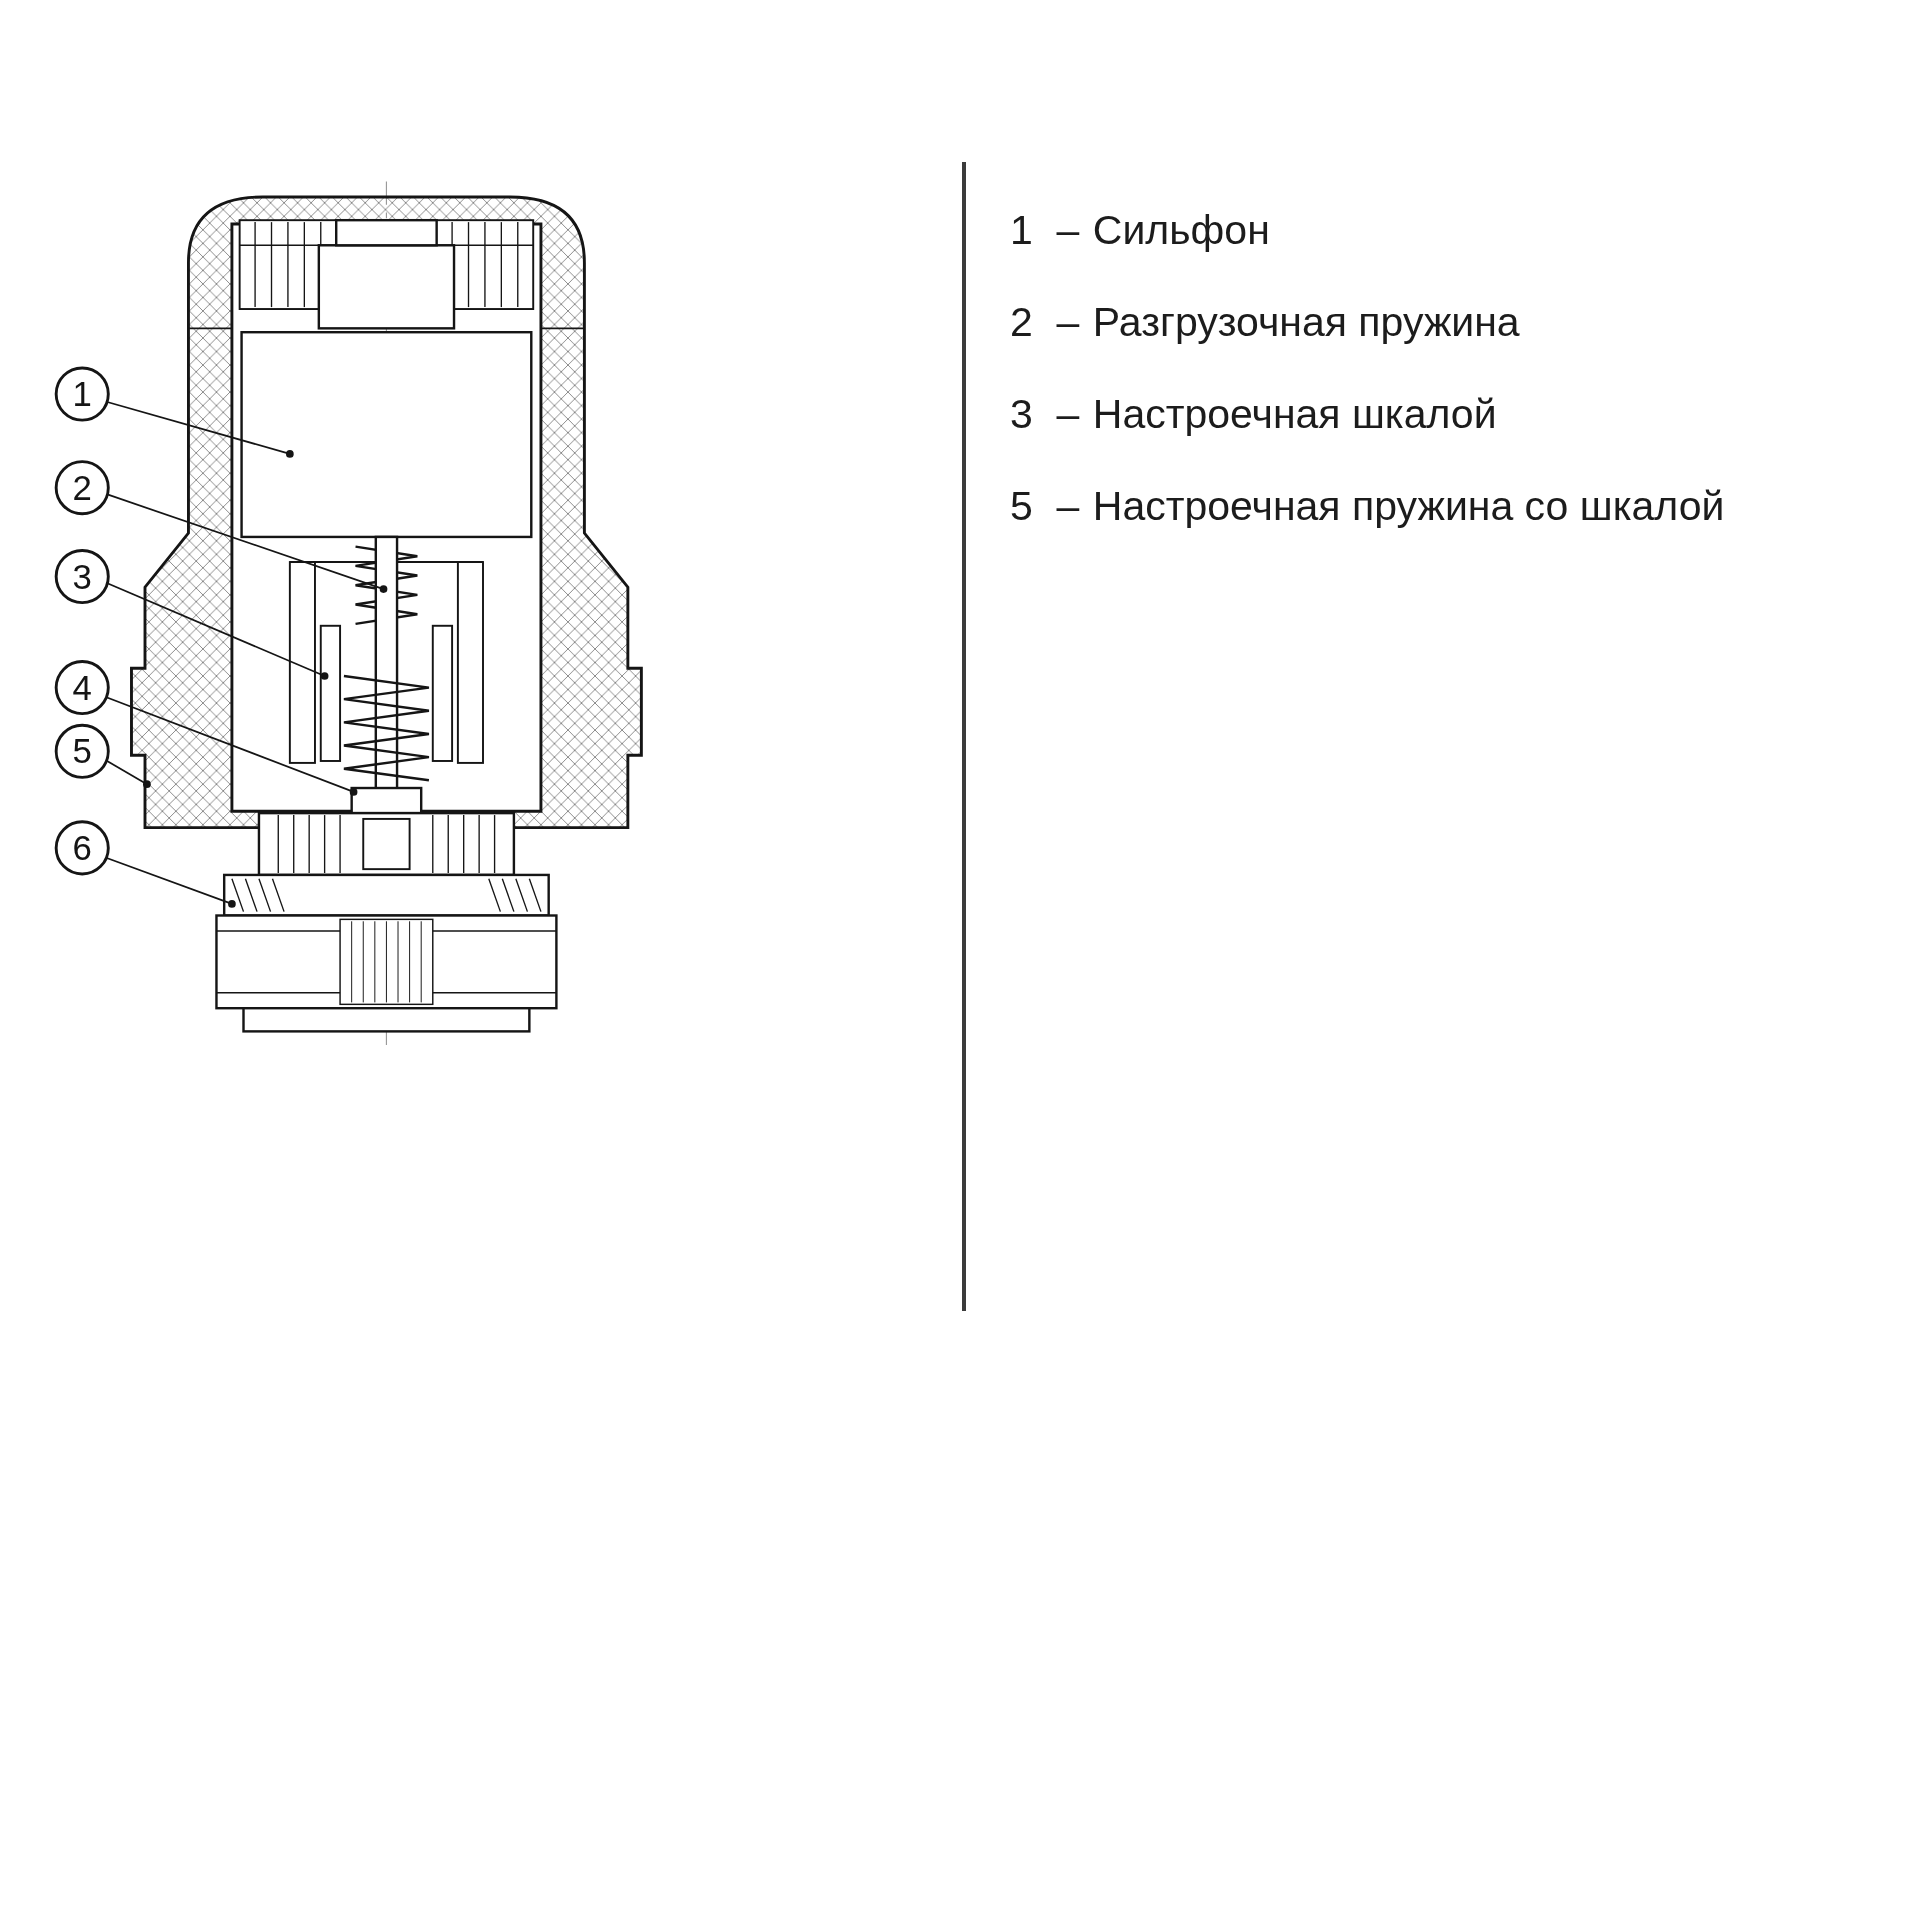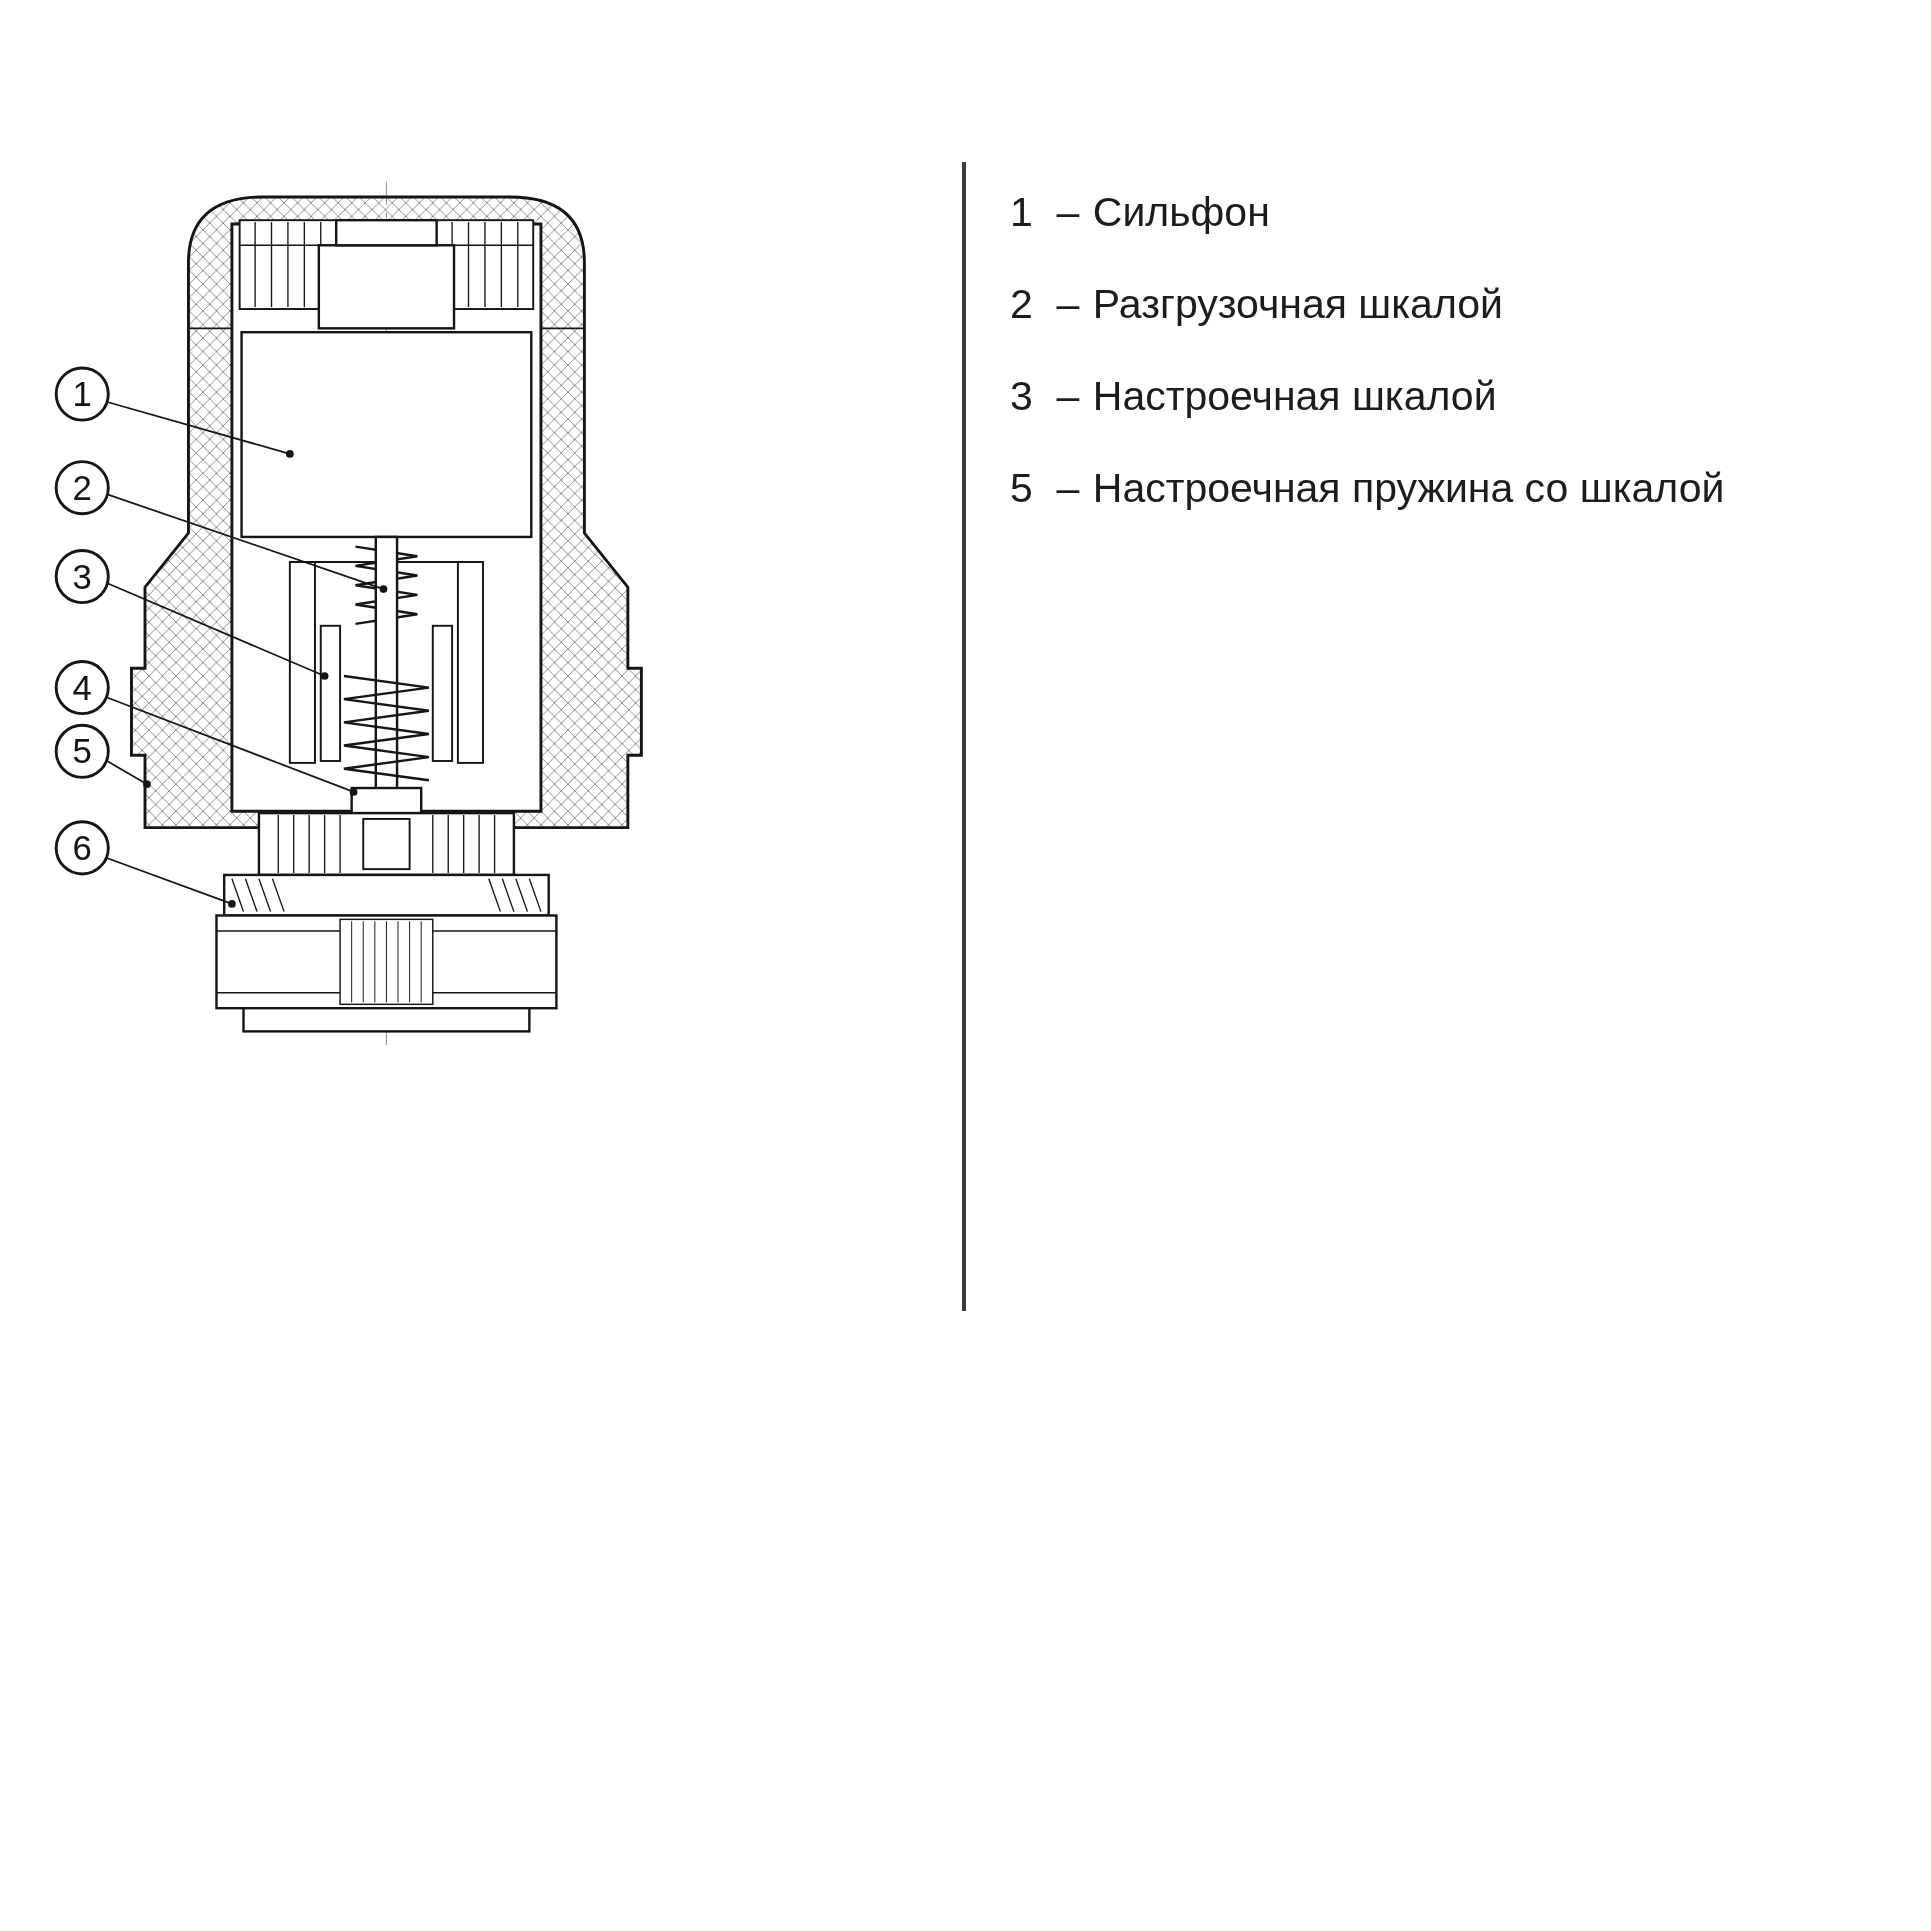--- a/index.html
+++ b/index.html
@@ -2,21 +2,21 @@
 <html><head>
 <meta charset="utf-8">
 <style>
   html,body{margin:0;padding:0;background:#ffffff;}
   .canvas{
     position:relative;width:1931px;height:1931px;background:#ffffff;overflow:hidden;
     font-family:"Liberation Sans","DejaVu Sans",sans-serif;color:#1c1c1c;
   }
   .diagram-svg{position:absolute;left:0;top:0;}
   .divider{position:absolute;left:962px;top:162px;width:3.9px;height:1149px;background:#3b3b3b;}
-  .legend{position:absolute;left:1010px;top:166px;display:flex;flex-direction:column;}
+  .legend{position:absolute;left:1010px;top:184px;display:flex;flex-direction:column;}
   .legend-row{height:92px;line-height:92px;font-size:41px;white-space:nowrap;}
   .legend-row .num{display:inline-block;min-width:33px;}
   .legend-row .sep{display:inline-block;margin:0 13.5px;}
   svg text{font-family:"Liberation Sans","DejaVu Sans",sans-serif;}
 </style>
 </head>
 <body>
 
 <div class="canvas">
 
@@ -167,21 +167,21 @@
     </g>
   </svg>
 
   <div class="divider"></div>
 
   <div class="legend">
     <div class="legend-row">
       <span class="num">1</span><span class="sep">–</span><span class="lbl">Сильфон</span>
     </div>
     <div class="legend-row">
-      <span class="num">2</span><span class="sep">–</span><span class="lbl">Разгрузочная шкалой</span>
+      <span class="num">2</span><span class="sep">–</span><span class="lbl">Разгрузочная пружина</span>
     </div>
     <div class="legend-row">
       <span class="num">3</span><span class="sep">–</span><span class="lbl">Настроечная шкалой</span>
     </div>
     <div class="legend-row">
       <span class="num">5</span><span class="sep">–</span><span class="lbl">Настроечная пружина со шкалой</span>
     </div>
   </div>
 
 </div>

